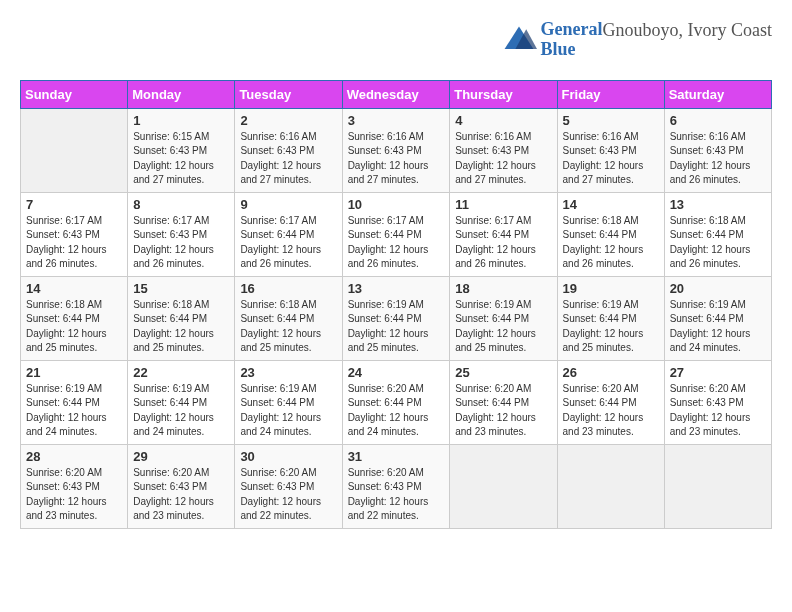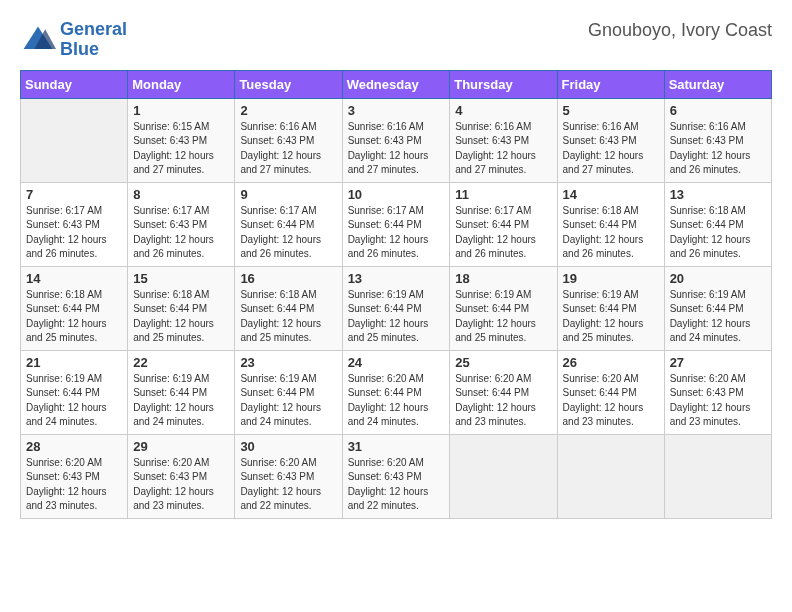--- a/index.html
+++ b/index.html
@@ -5,23 +5,24 @@
     * { margin: 0; padding: 0; box-sizing: border-box; }
     body {
       font-family: Arial, sans-serif;
       background: #fff;
       width: 792px;
       min-height: 612px;
       padding: 20px;
     }
     .header {
       display: flex;
-      justify-content: space-between;
+      justify-content: flex-end;
       align-items: flex-start;
-      margin-bottom: 10px;
+      margin-bottom: 20px;
+      font-family: Liberation Serif, serif;
     }
     .logo {
       display: flex;
       align-items: center;
     }
     .logo-text {
       font-size: 18px;
       font-weight: bold;
       color: #1a1a2e;
       line-height: 1.1;
@@ -45,21 +46,21 @@
     .location {
       font-size: 18px;
       color: #555;
     }
     table {
       width: 100%;
       border-collapse: collapse;
       font-size: 11px;
     }
     thead tr th {
-      background-color: #8b5cf6;
+      background-color: #d946ef;
       color: white;
       padding: 6px 4px;
       text-align: left;
       font-size: 13px;
       font-weight: bold;
       border: 1px solid #2e6db4;
     }
     tbody tr td {
       border: 1px solid #ccc;
       vertical-align: top;

